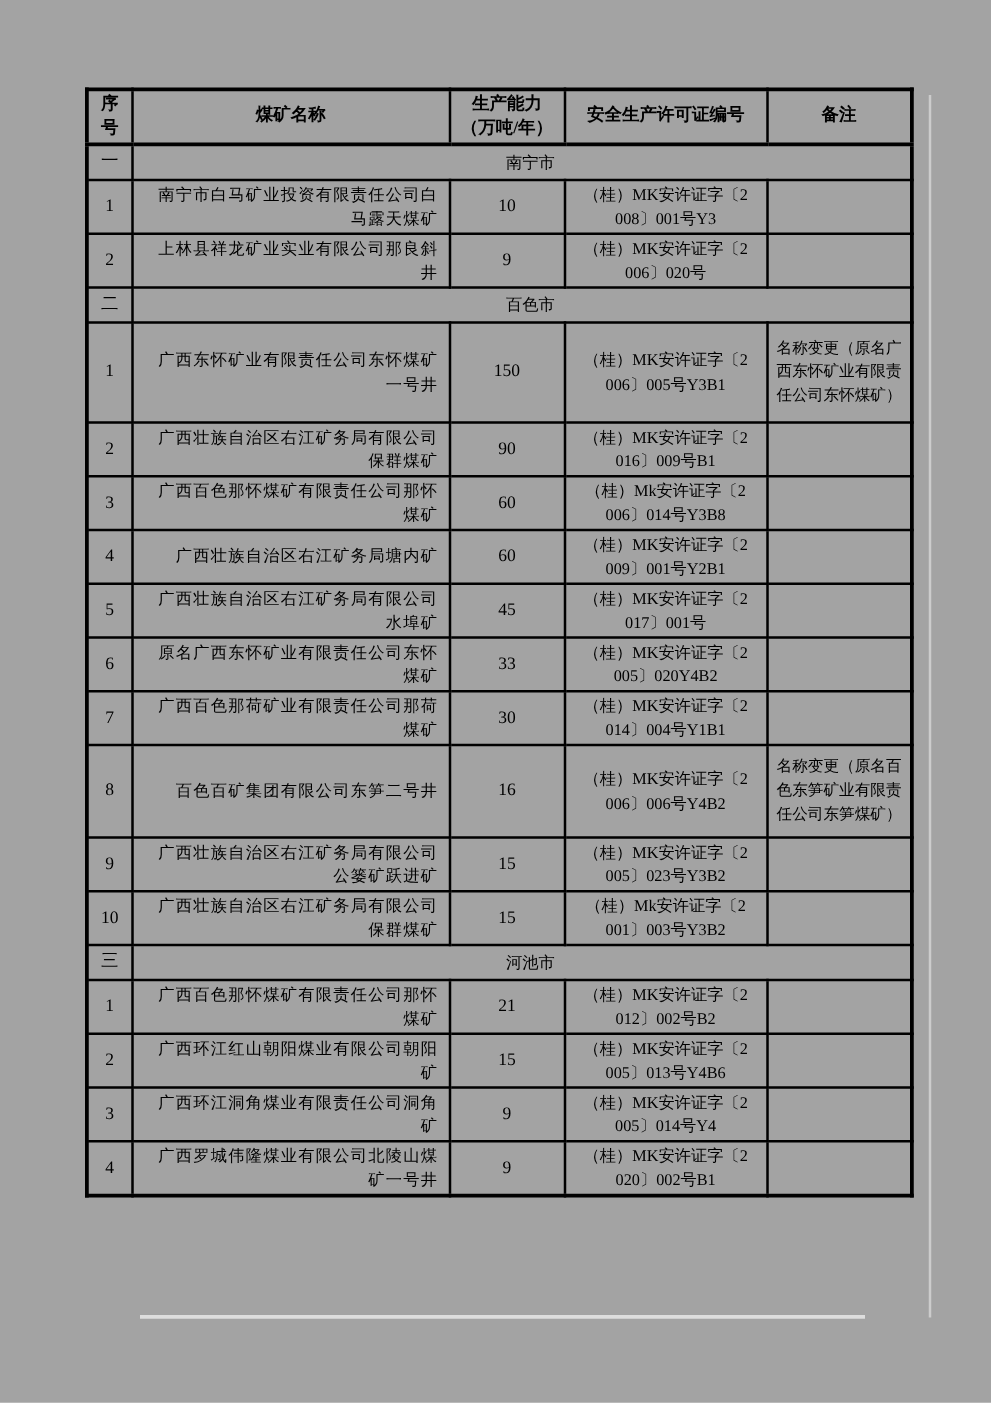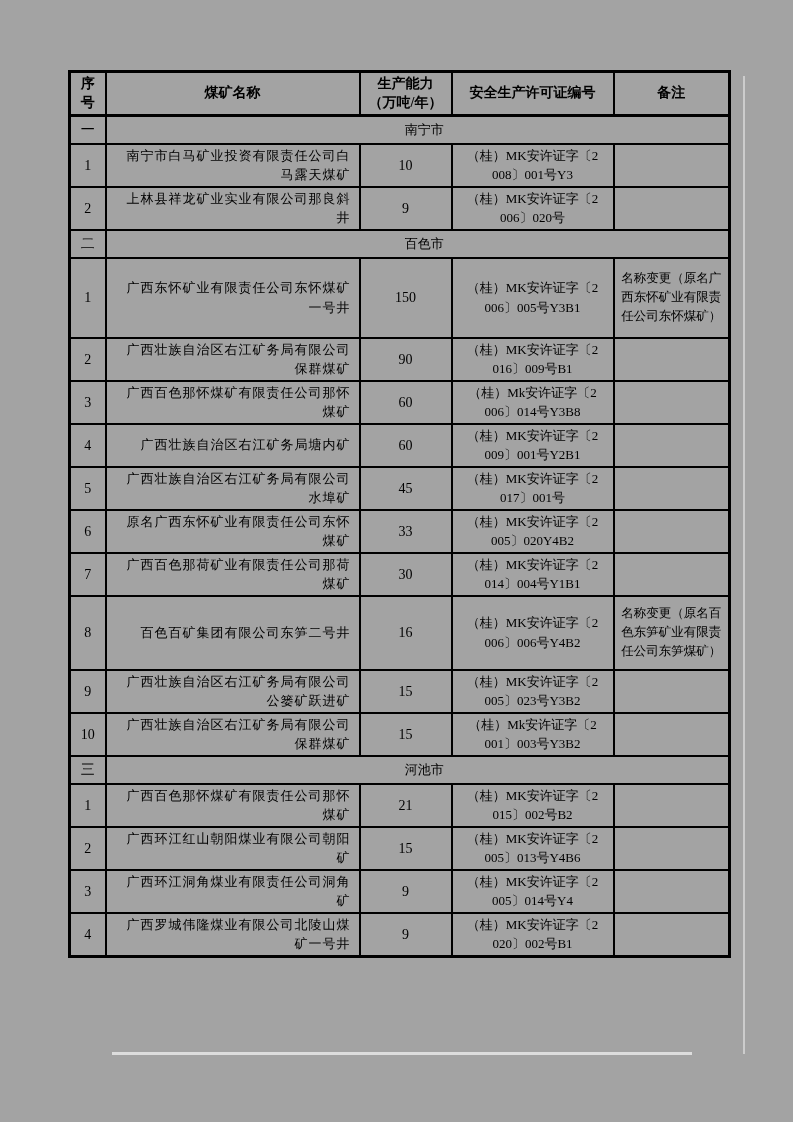--- a/index.html
+++ b/index.html
@@ -196,21 +196,21 @@
     </tr>
 
     <tr class="section-row" style="height:28px">
       <td class="sec-idx">三</td>
       <td class="sec-city" colspan="4">河池市</td>
     </tr>
     <tr class="data-row" style="height:42px">
       <td class="c-idx">1</td>
       <td class="c-name">广西百色那怀煤矿有限责任公司那怀煤矿</td>
       <td class="c-cap">21</td>
-      <td class="c-lic">（桂）MK安许证字〔2015〕002号B2</td>
+      <td class="c-lic">（桂）MK安许证字〔2012〕002号B2</td>
       <td class="c-rem"></td>
     </tr>
     <tr class="data-row" style="height:42px">
       <td class="c-idx">2</td>
       <td class="c-name">广西环江红山朝阳煤业有限公司朝阳矿</td>
       <td class="c-cap">15</td>
       <td class="c-lic">（桂）MK安许证字〔2005〕013号Y4B6</td>
       <td class="c-rem"></td>
     </tr>
     <tr class="data-row" style="height:42px">

